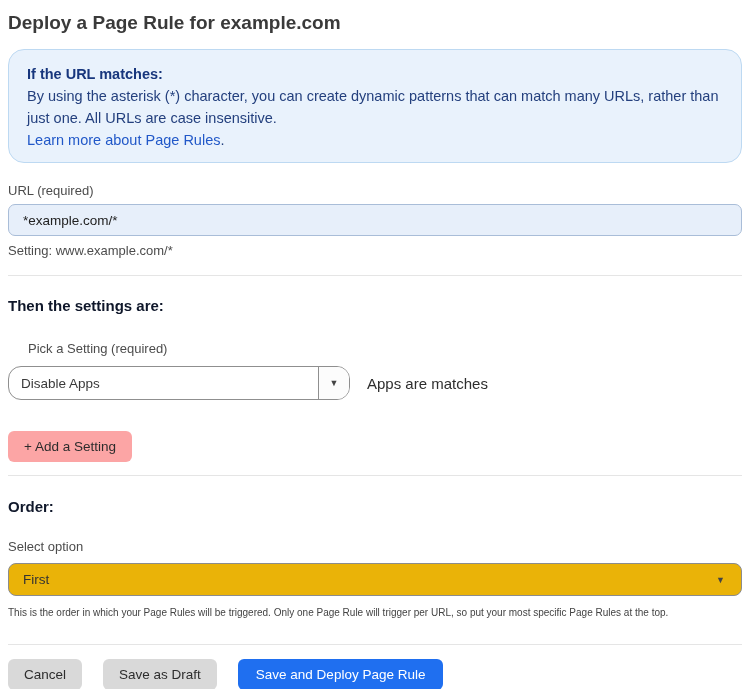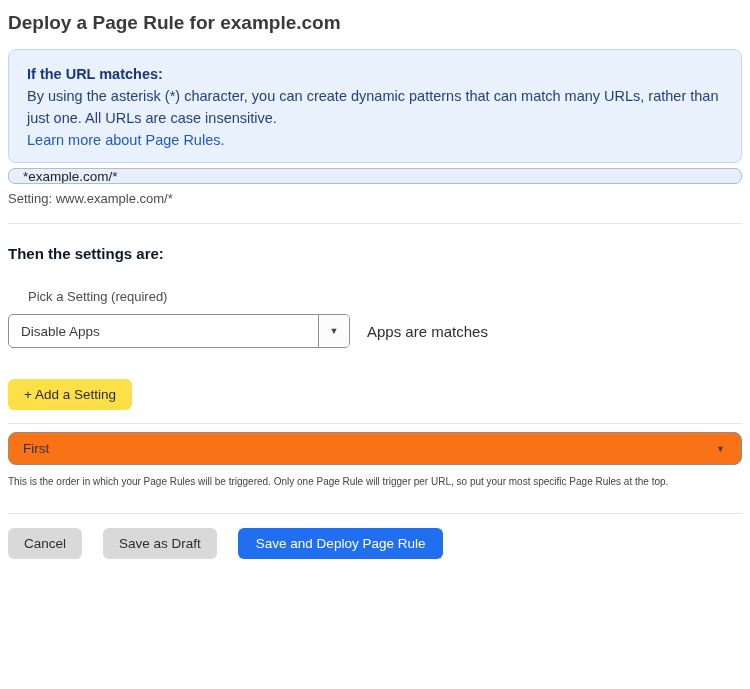--- a/index.html
+++ b/index.html
@@ -18,21 +18,21 @@
     font-size: 19px;
     line-height: 27px;
     font-weight: bold;
     color: #3a3a3a;
   }
 
   .info-box {
     margin-top: 13px;
     background: #e9f2fc;
     border: 1px solid #bdd9f2;
-    border-radius: 8px;
+    border-radius: 16px;
     padding: 13px 3px 11px 18px;
     font-size: 14.5px;
     line-height: 22px;
     color: #24407e;
   }
   .info-box .info-heading {
     font-weight: bold;
     color: #17367d;
   }
   .info-box .info-link {
@@ -43,21 +43,21 @@
   .field-label {
     font-size: 13px;
     color: #4c4c4c;
     line-height: 17px;
   }
   .url-label { margin-top: 19px; }
 
   .url-input {
     margin-top: 5px;
     width: 100%;
-    height: 16px;
+    height: 32px;
     background: #e7effa;
     border: 1px solid #a9bdd8;
     border-radius: 7px;
     padding: 0 14px;
     font-family: "Liberation Sans", sans-serif;
     font-size: 13.5px;
     color: #222;
     outline: none;
     display: block;
   }
@@ -87,21 +87,21 @@
   .picker-row {
     margin-top: 9px;
     display: flex;
     align-items: center;
   }
   .custom-select {
     width: 342px;
     height: 34px;
     background: #ffffff;
     border: 1px solid #8f8f8f;
-    border-radius: 5px;
+    border-radius: 13px;
     display: flex;
     align-items: stretch;
     cursor: pointer;
     overflow: hidden;
   }
   .custom-select .select-value {
     flex: 1;
     display: flex;
     align-items: center;
     padding-left: 12px;
@@ -120,38 +120,38 @@
   }
   .picker-status {
     margin-left: 17px;
     font-size: 15px;
     color: #2e2e2e;
   }
 
   .add-setting-btn {
     margin-top: 31px;
     display: inline-block;
-    background: #fde047;
+    background: #fca5a5;
     border: none;
     border-radius: 6px;
     padding: 8px 16px;
     font-family: "Liberation Sans", sans-serif;
     font-size: 13.5px;
     color: #2c2c2c;
     cursor: pointer;
   }
 
   .order-heading { margin-top: 22px; }
   .order-select-label { margin-top: 23px; }
 
   .order-select {
     margin-top: 8px;
     width: 100%;
     height: 33px;
-    background: #f97316;
+    background: #eab308;
     border: 1px solid #8c8c8c;
     border-radius: 8px;
     display: flex;
     align-items: center;
     justify-content: space-between;
     padding: 0 16px 0 14px;
     cursor: pointer;
   }
   .order-select .order-value { font-size: 13.5px; color: #333; }
   .order-select .order-caret { font-size: 9px; color: #444; }
@@ -190,20 +190,21 @@
 <div class="container">
 
   <h1 class="page-title">Deploy a Page Rule for example.com</h1>
 
   <div class="info-box">
     <div class="info-heading">If the URL matches:</div>
     <div class="info-body">By using the asterisk (*) character, you can create dynamic patterns that can match many URLs, rather than just one. All URLs are case insensitive.</div>
     <div><a class="info-link">Learn more about Page Rules</a><span>.</span></div>
   </div>
 
+  <div class="field-label url-label">URL (required)</div>
   <input class="url-input" type="text" value="*example.com/*" style="">
   <div class="url-helper">Setting: www.example.com/*</div>
 
   <hr class="divider divider-1">
 
   <h2 class="section-heading settings-heading">Then the settings are:</h2>
 
   <div class="field-label picker-label">Pick a Setting (required)</div>
 
   <div class="picker-row">
@@ -211,21 +212,23 @@
       <div class="select-value">Disable Apps</div>
       <div class="select-arrow">▼</div>
     </div>
     <div class="picker-status">Apps are matches</div>
   </div>
 
   <button class="add-setting-btn">+ Add a Setting</button>
 
   <hr class="divider divider-2">
 
-
+  <h2 class="section-heading order-heading">Order:</h2>
+
+  <div class="field-label order-select-label">Select option</div>
 
   <div class="order-select">
     <span class="order-value">First</span>
     <span class="order-caret">▼</span>
   </div>
 
   <div class="order-helper">This is the order in which your Page Rules will be triggered. Only one Page Rule will trigger per URL, so put your most specific Page Rules at the top.</div>
 
   <hr class="divider divider-3">
 

